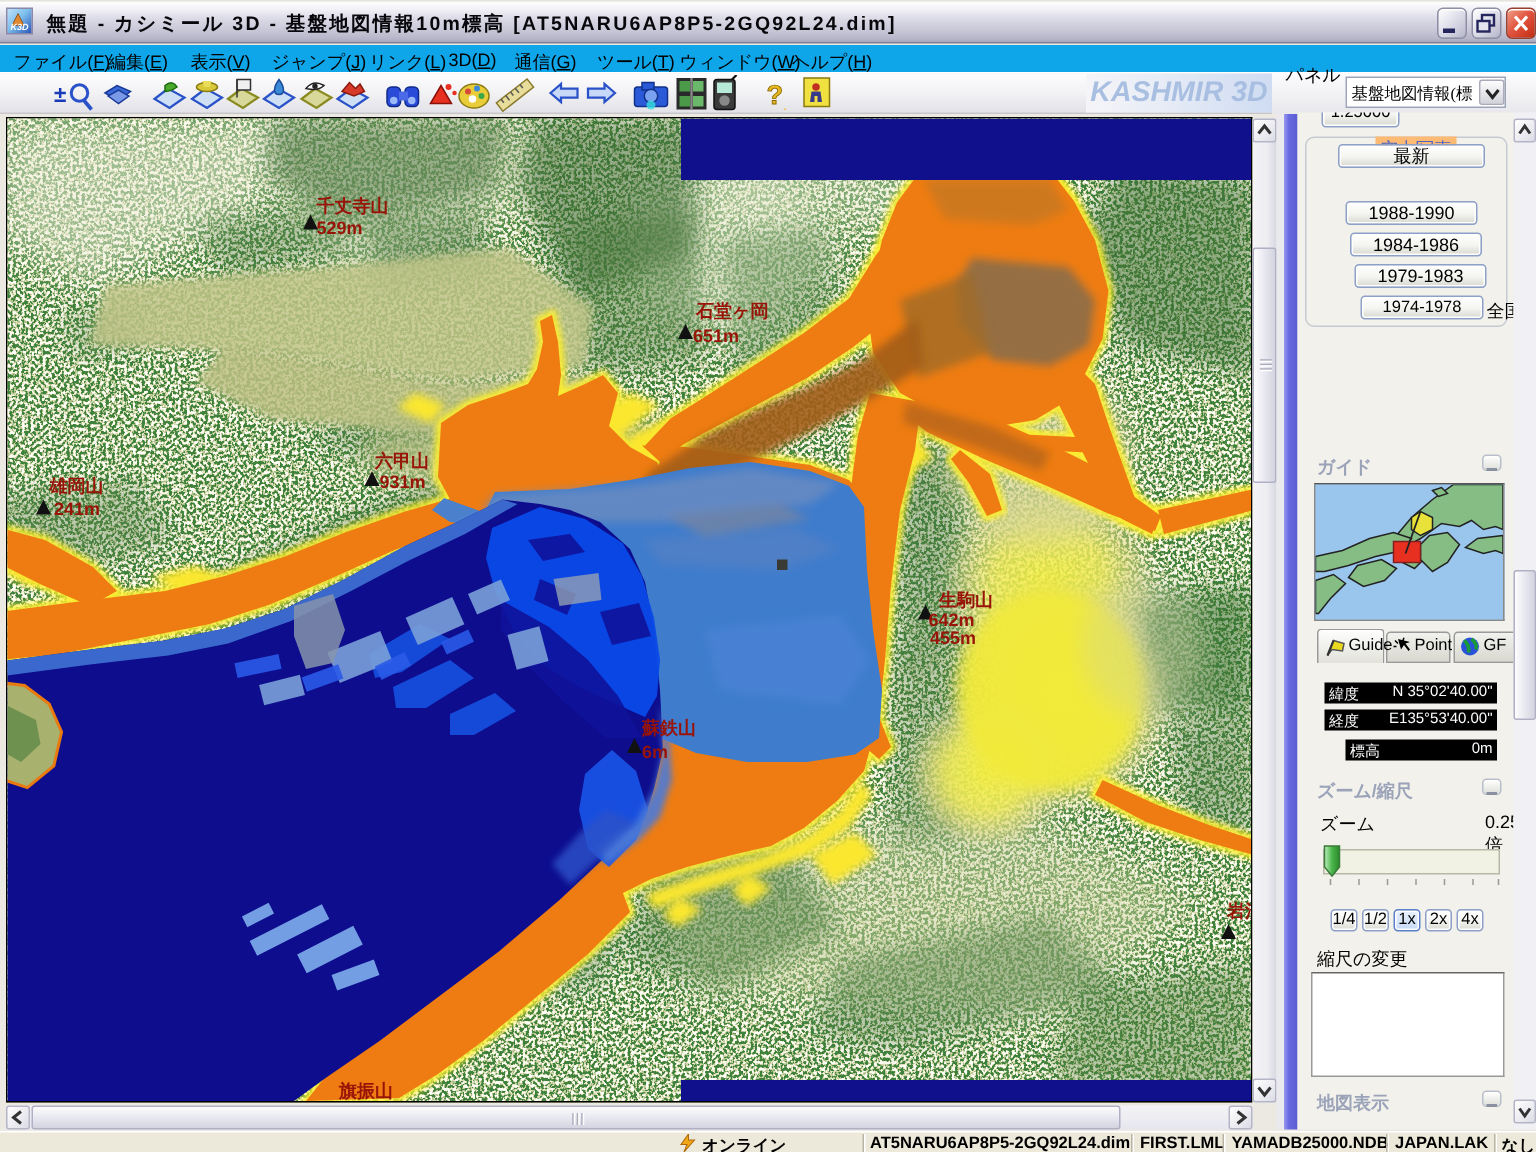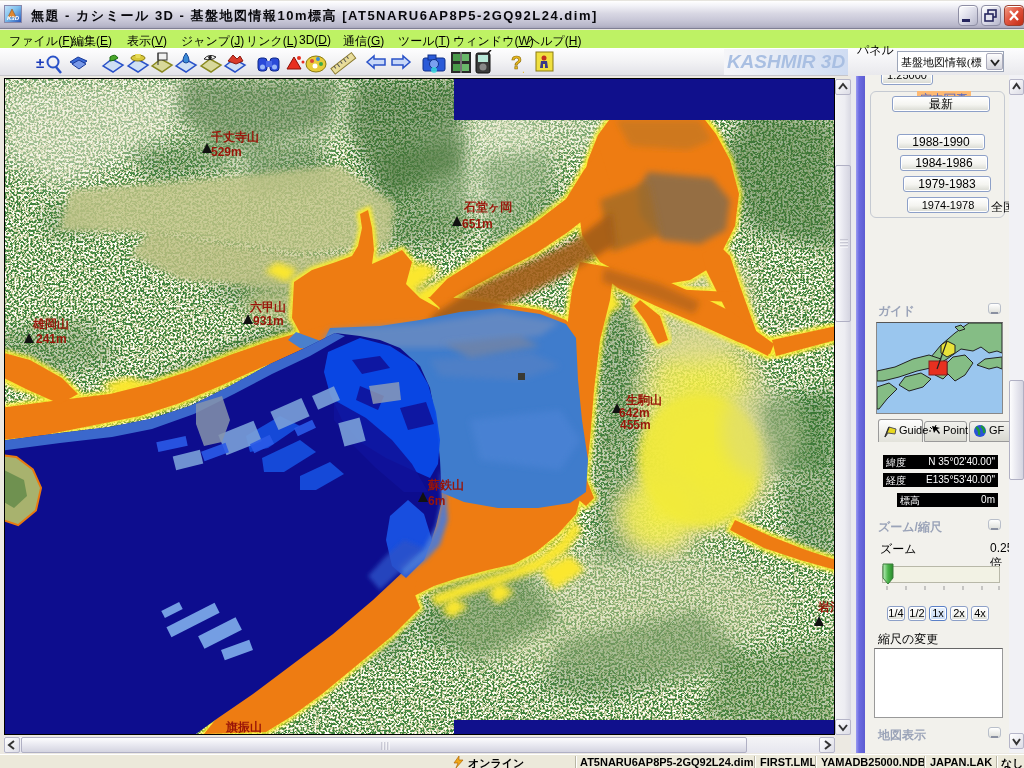--- a/index.html
+++ b/index.html
@@ -6,21 +6,21 @@
 *{box-sizing:border-box;}
 .abs{position:absolute;}
 #titlebar{left:0;top:0;width:1024px;height:29px;
  background:linear-gradient(#ffffff 0%,#f2f2f7 18%,#d9d8e4 45%,#c9c8d8 70%,#b7b6c9 92%,#a8a7bc 100%);
  border-top:1px solid #e6e4de;border-bottom:1px solid #7f7f94;}
 #titletext{left:31px;top:7px;font-size:13px;font-weight:bold;color:#08080c;letter-spacing:1.5px;}
 .winbtn{top:5px;width:20px;height:21px;border-radius:4px;border:1px solid #8e8ea4;
  background:linear-gradient(135deg,#ffffff 0%,#e4e4ee 40%,#c2c2d4 85%,#b2b2c6 100%);
  box-shadow:inset 0 1px 0 #ffffff;}
 #closebtn{left:1004px;background:linear-gradient(135deg,#f0a088 0%,#e25742 45%,#cf3a22 80%,#c23014 100%);border:1px solid #9a4030;}
-#menubar{left:0;top:30px;width:1024px;height:18px;background:#bef264;
+#menubar{left:0;top:30px;width:1024px;height:18px;background:#0ea5e9;
  font-size:12px;color:#000;}
 .mi{position:absolute;top:3px;}
 #toolbar{left:0;top:48px;width:1024px;height:28px;
  background:linear-gradient(#fdfdfe 0%,#f2f2f4 50%,#e2e2e8 100%);
  border-top:1px solid #ffffff;border-bottom:1px solid #c6c6cc;}
 #logo{left:724px;top:49px;width:124px;height:26px;
  background:linear-gradient(90deg,#f5f5f8 0%,#e7ecf6 40%,#cfdcf2 100%);
  font-style:italic;font-weight:bold;font-size:19px;color:#a9bfe2;line-height:26px;text-align:center;letter-spacing:0px;}
 #panelrow{left:848px;top:48px;width:176px;height:28px;background:linear-gradient(#fdfdfe,#e8e8ec);}
 #panellabel{left:857px;top:42px;font-size:12px;color:#000;}

